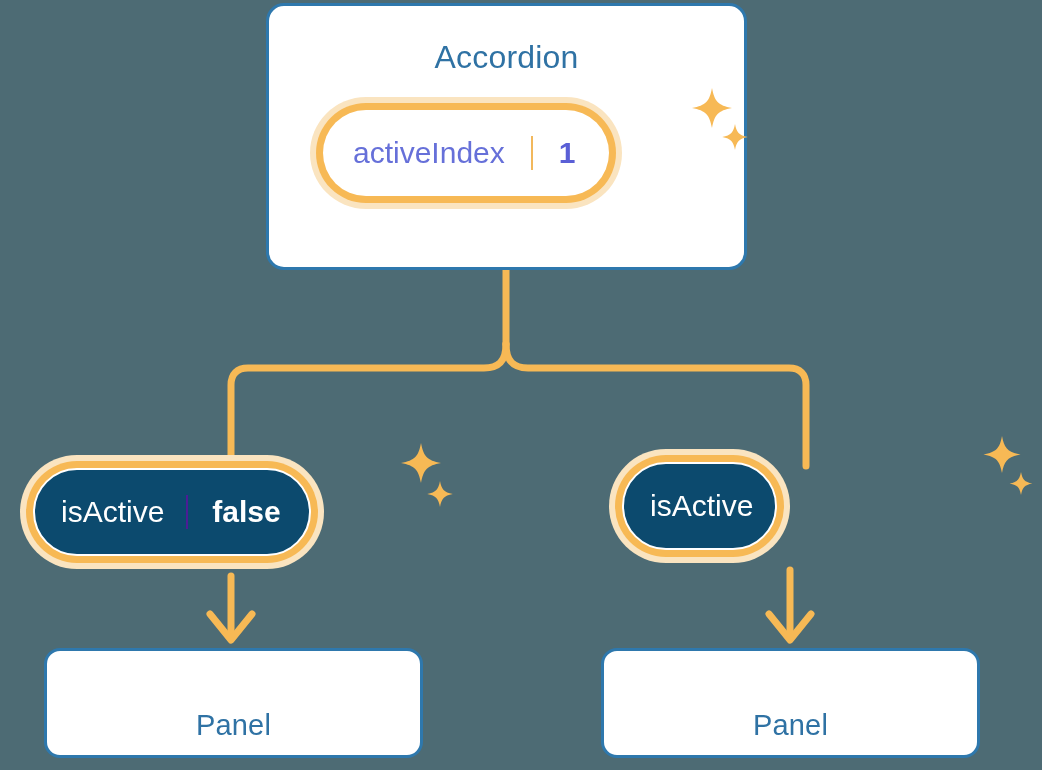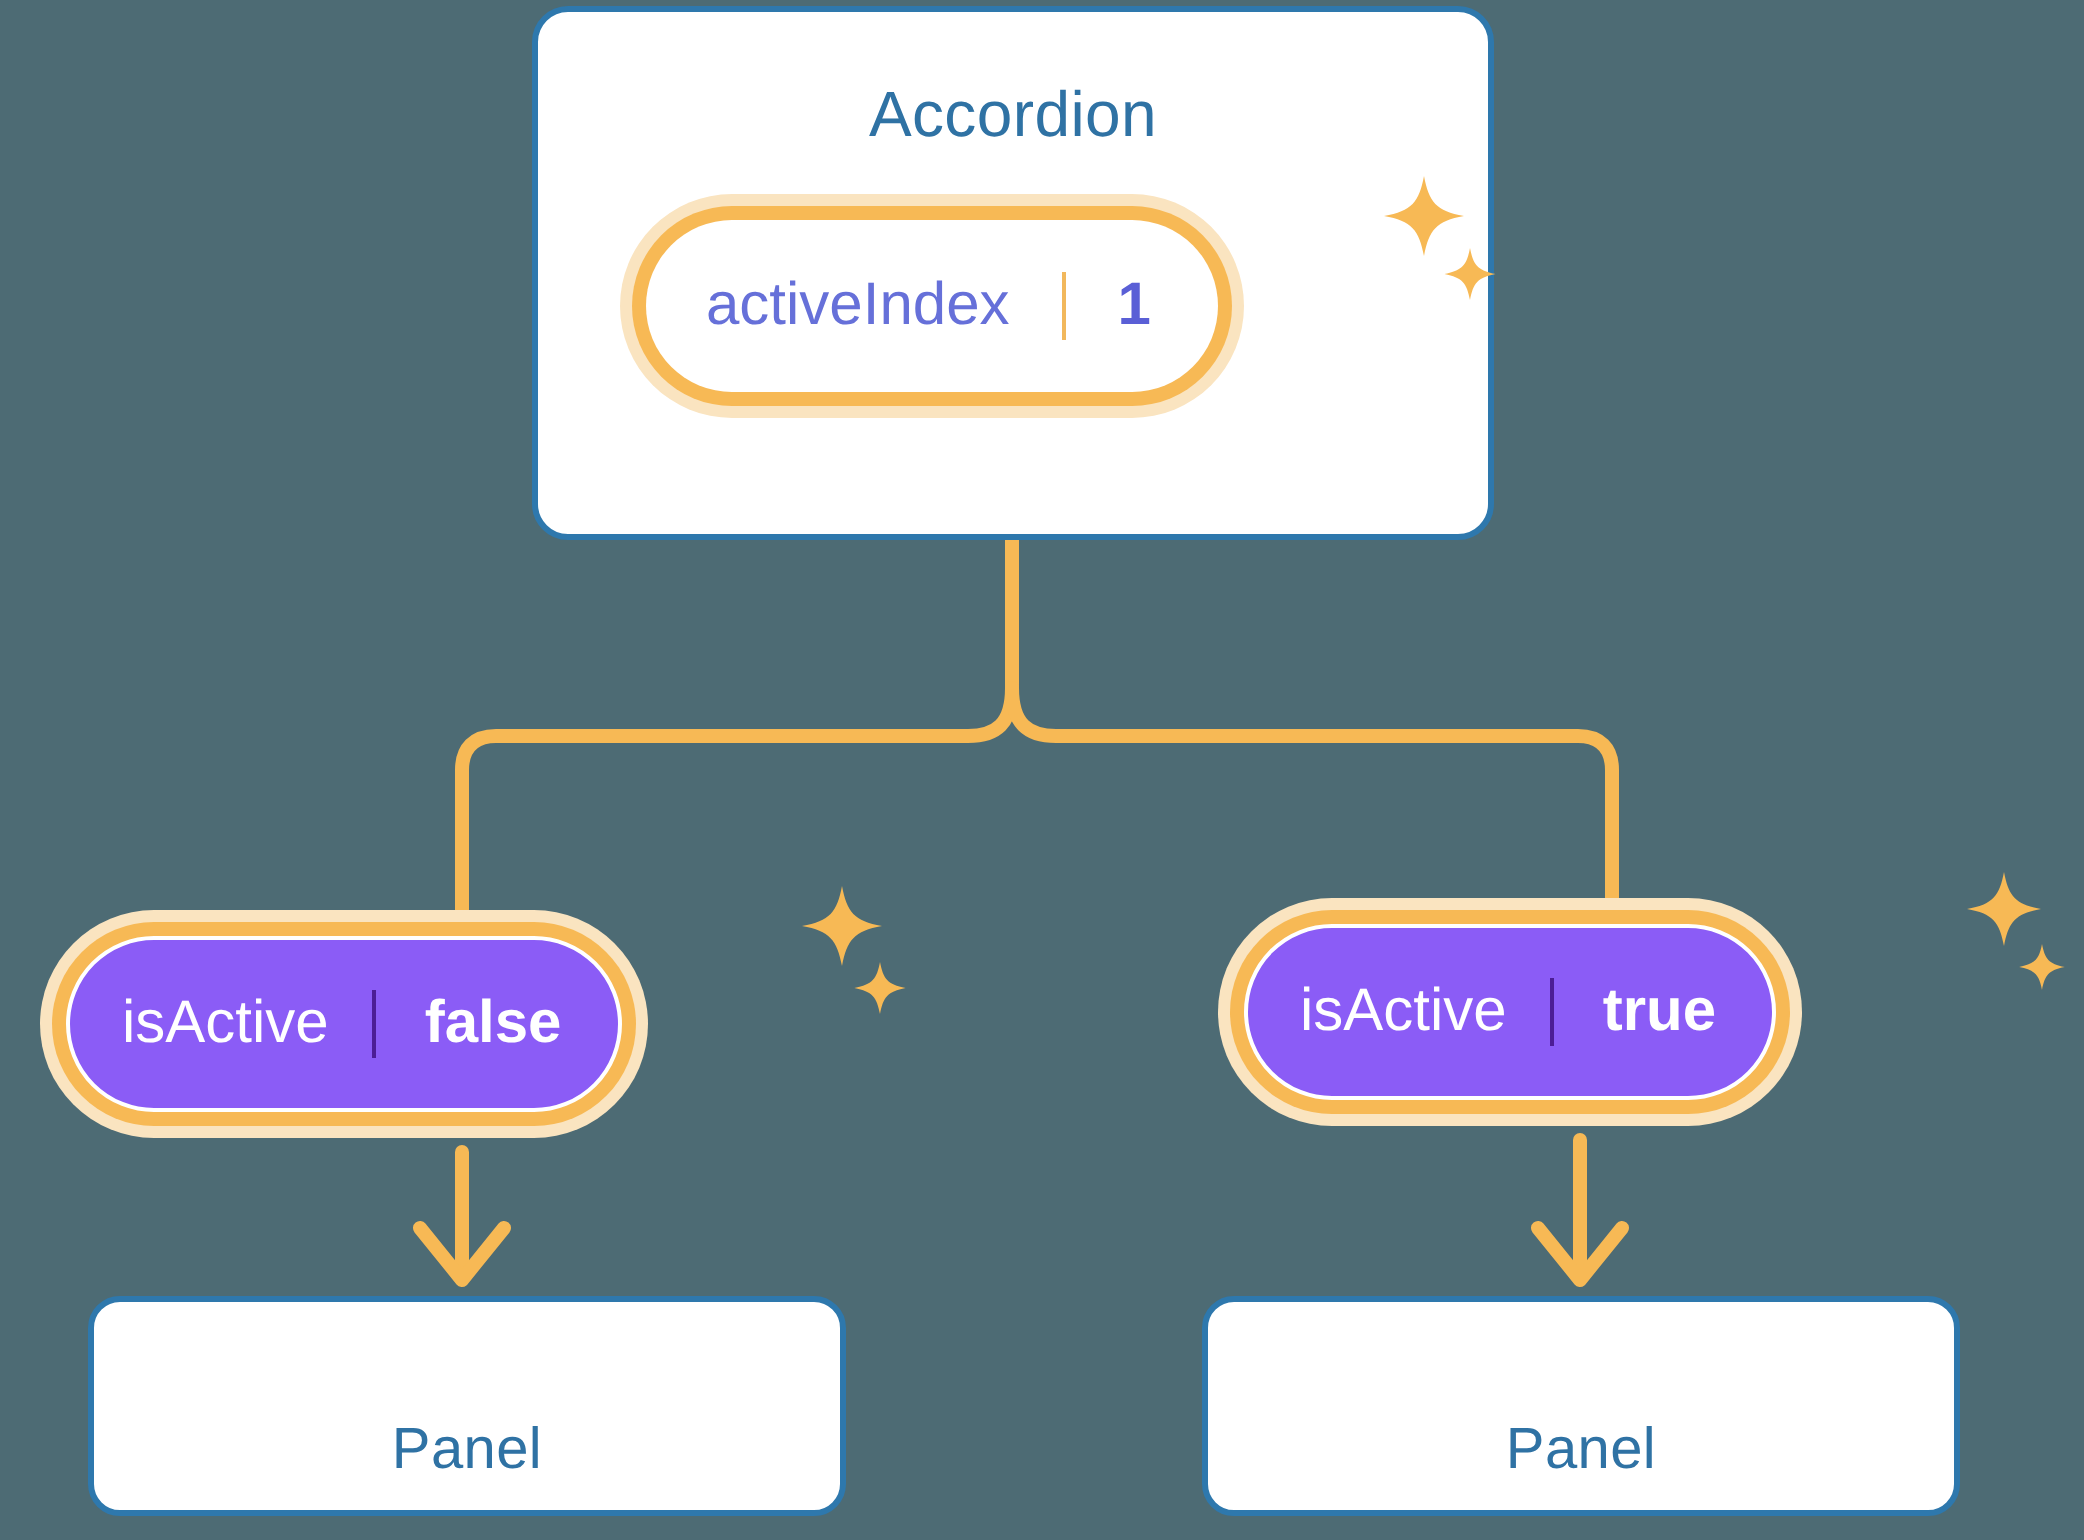--- a/index.html
+++ b/index.html
@@ -127,21 +127,21 @@
   .pill--light .pill-val {
     color: #5a5fd6;
     font-size: 30px;
     font-weight: 700;
     padding: 0 34px 0 26px;
     border-left: 2px solid #f2b85c;
   }
 
   
   .pill--solid .pill-inner {
-    background: #8b5cf6;
+    background: #0c4a6e;
     border: 2px solid #ffffff;
     height: 88px;
   }
   .pill--solid .pill-key {
     color: #ffffff;
     font-size: 30px;
     font-weight: 400;
     padding: 0 22px 0 26px;
   }
   .pill--solid .pill-val {
@@ -225,21 +225,20 @@
 
   <div class="card panel-card" id="panel-left">
     <div class="card-title">Panel</div>
   </div>
 
   <div class="pill-wrap" id="pill-right">
     <div class="pill pill--solid">
       <div class="pill-ring">
         <div class="pill-inner">
           <span class="pill-key">isActive</span>
-          <span class="pill-val">true</span>
         </div>
       </div>
     </div>
   </div>
 
   <svg class="sparkles" id="sparkles-right" width="62" height="72" viewBox="0 0 62 72">
     <path d="M22 4 C24.3 16 27.5 20.2 40.5 22.5 C27.5 24.8 24.3 29 22 41 C19.7 29 16.5 24.8 3.5 22.5 C16.5 20.2 19.7 16 22 4 Z" fill="#f7b955"></path>
     <path d="M41 40 C42.4 47.4 44.4 50 52.4 51.5 C44.4 53 42.4 55.6 41 63 C39.6 55.6 37.6 53 29.6 51.5 C37.6 50 39.6 47.4 41 40 Z" fill="#f7b955"></path>
   </svg>
 

